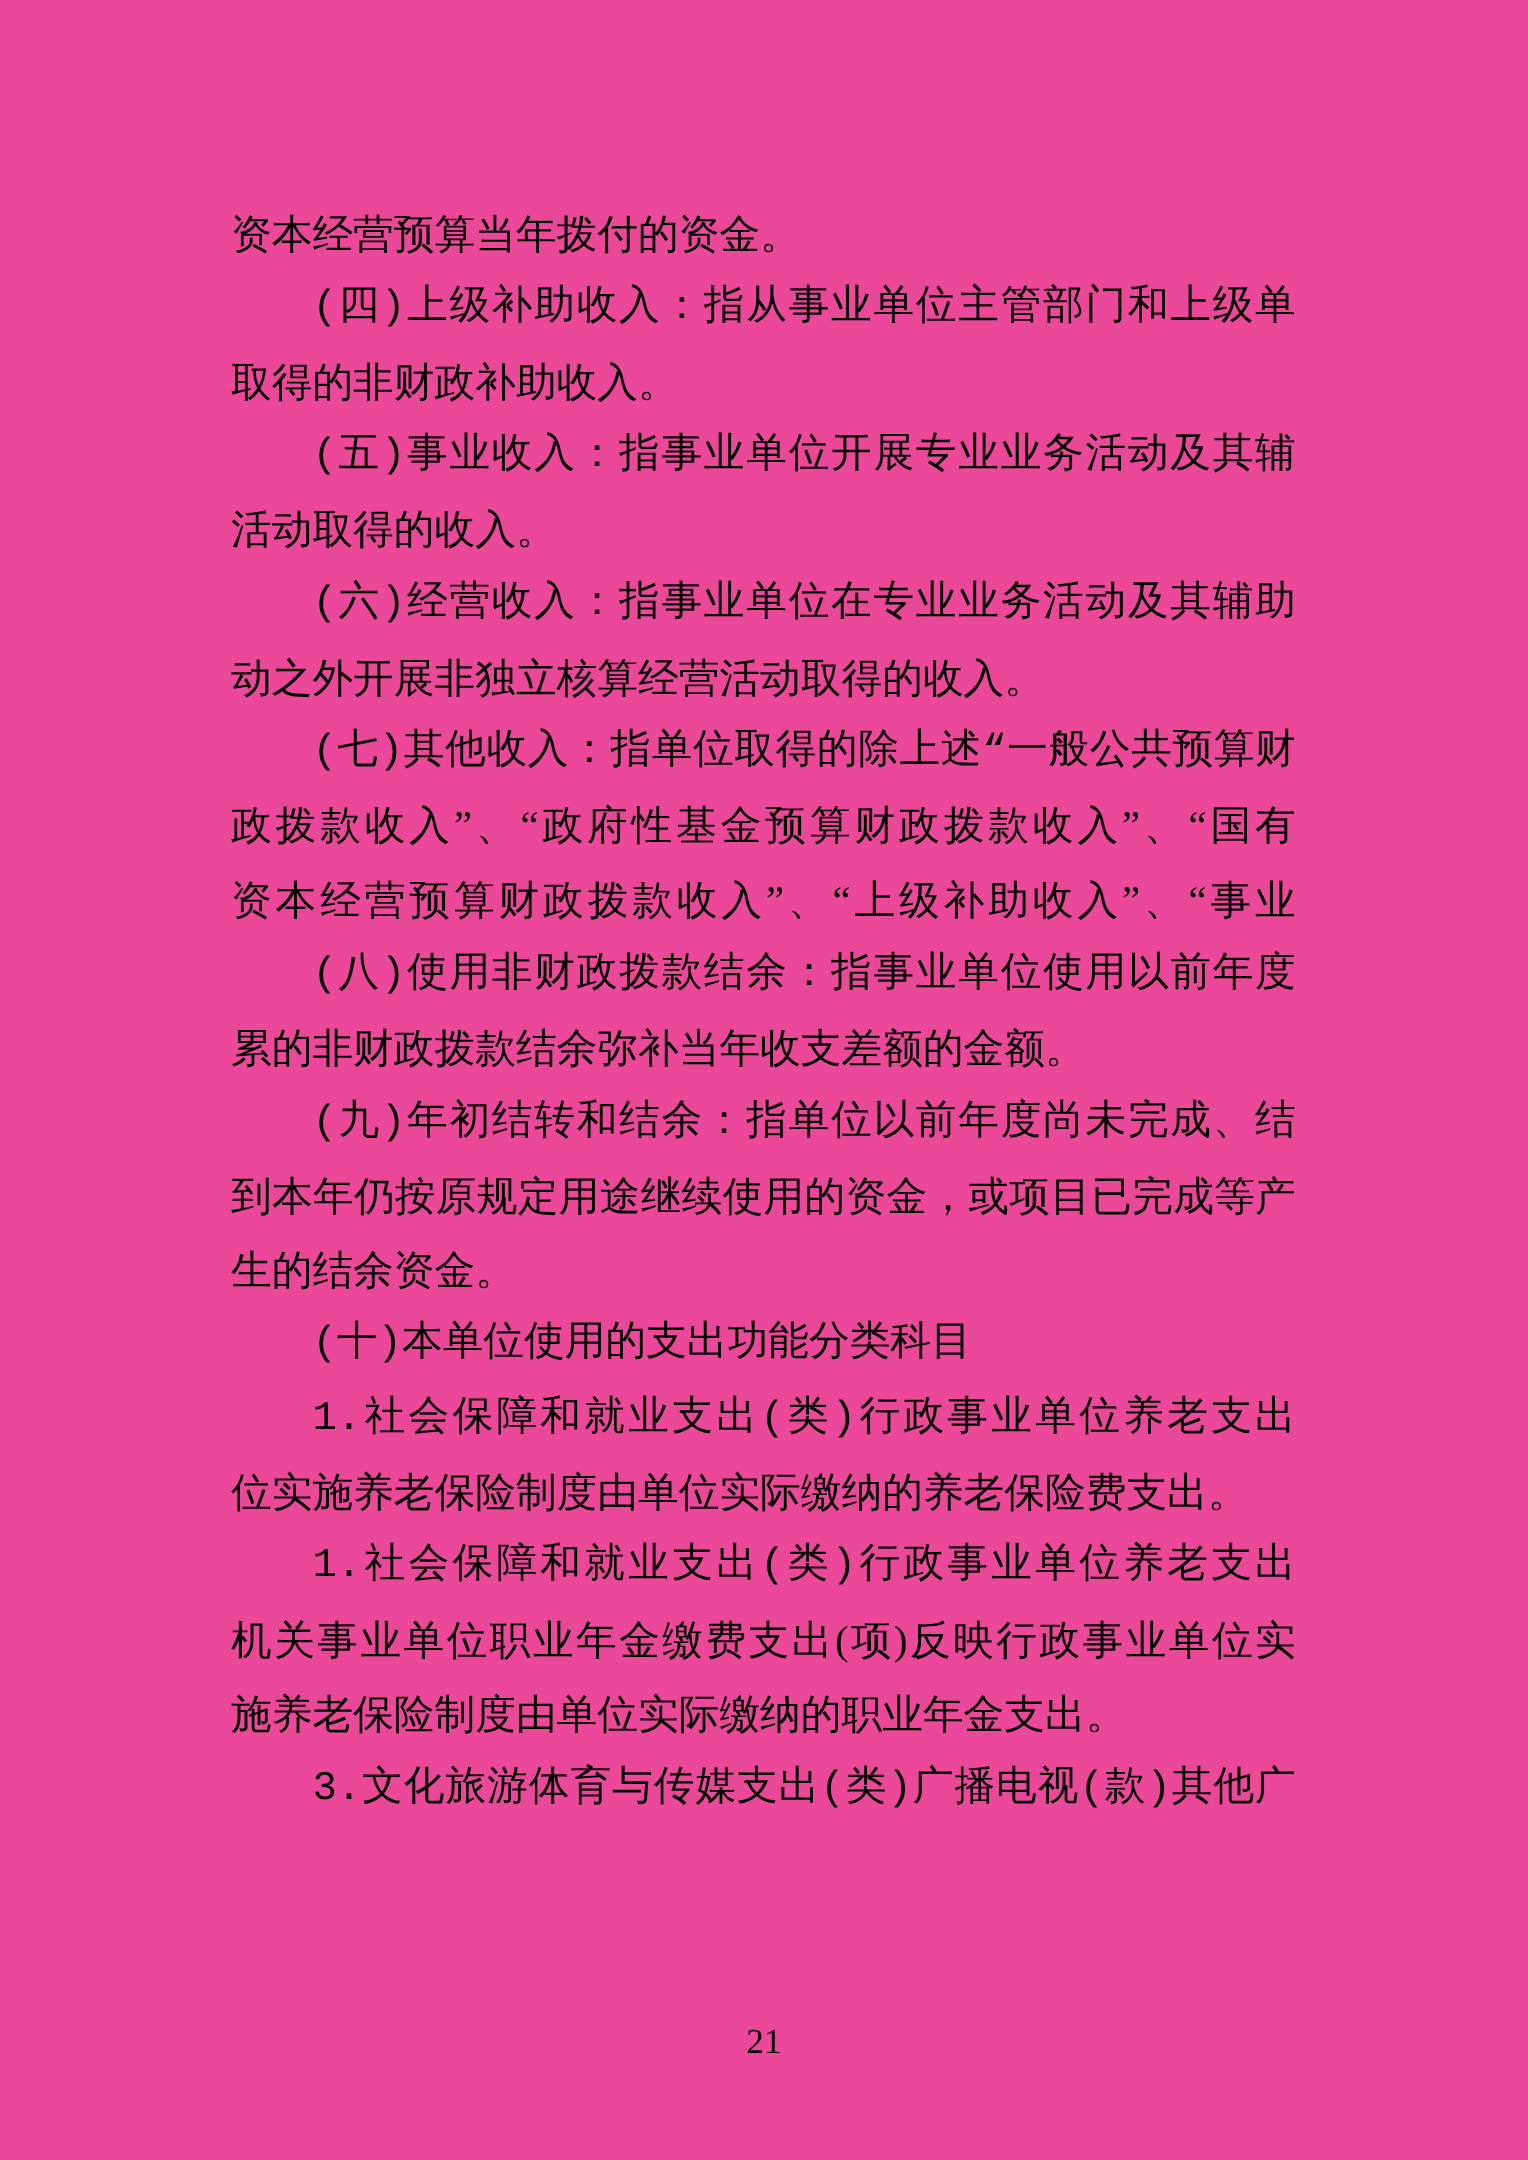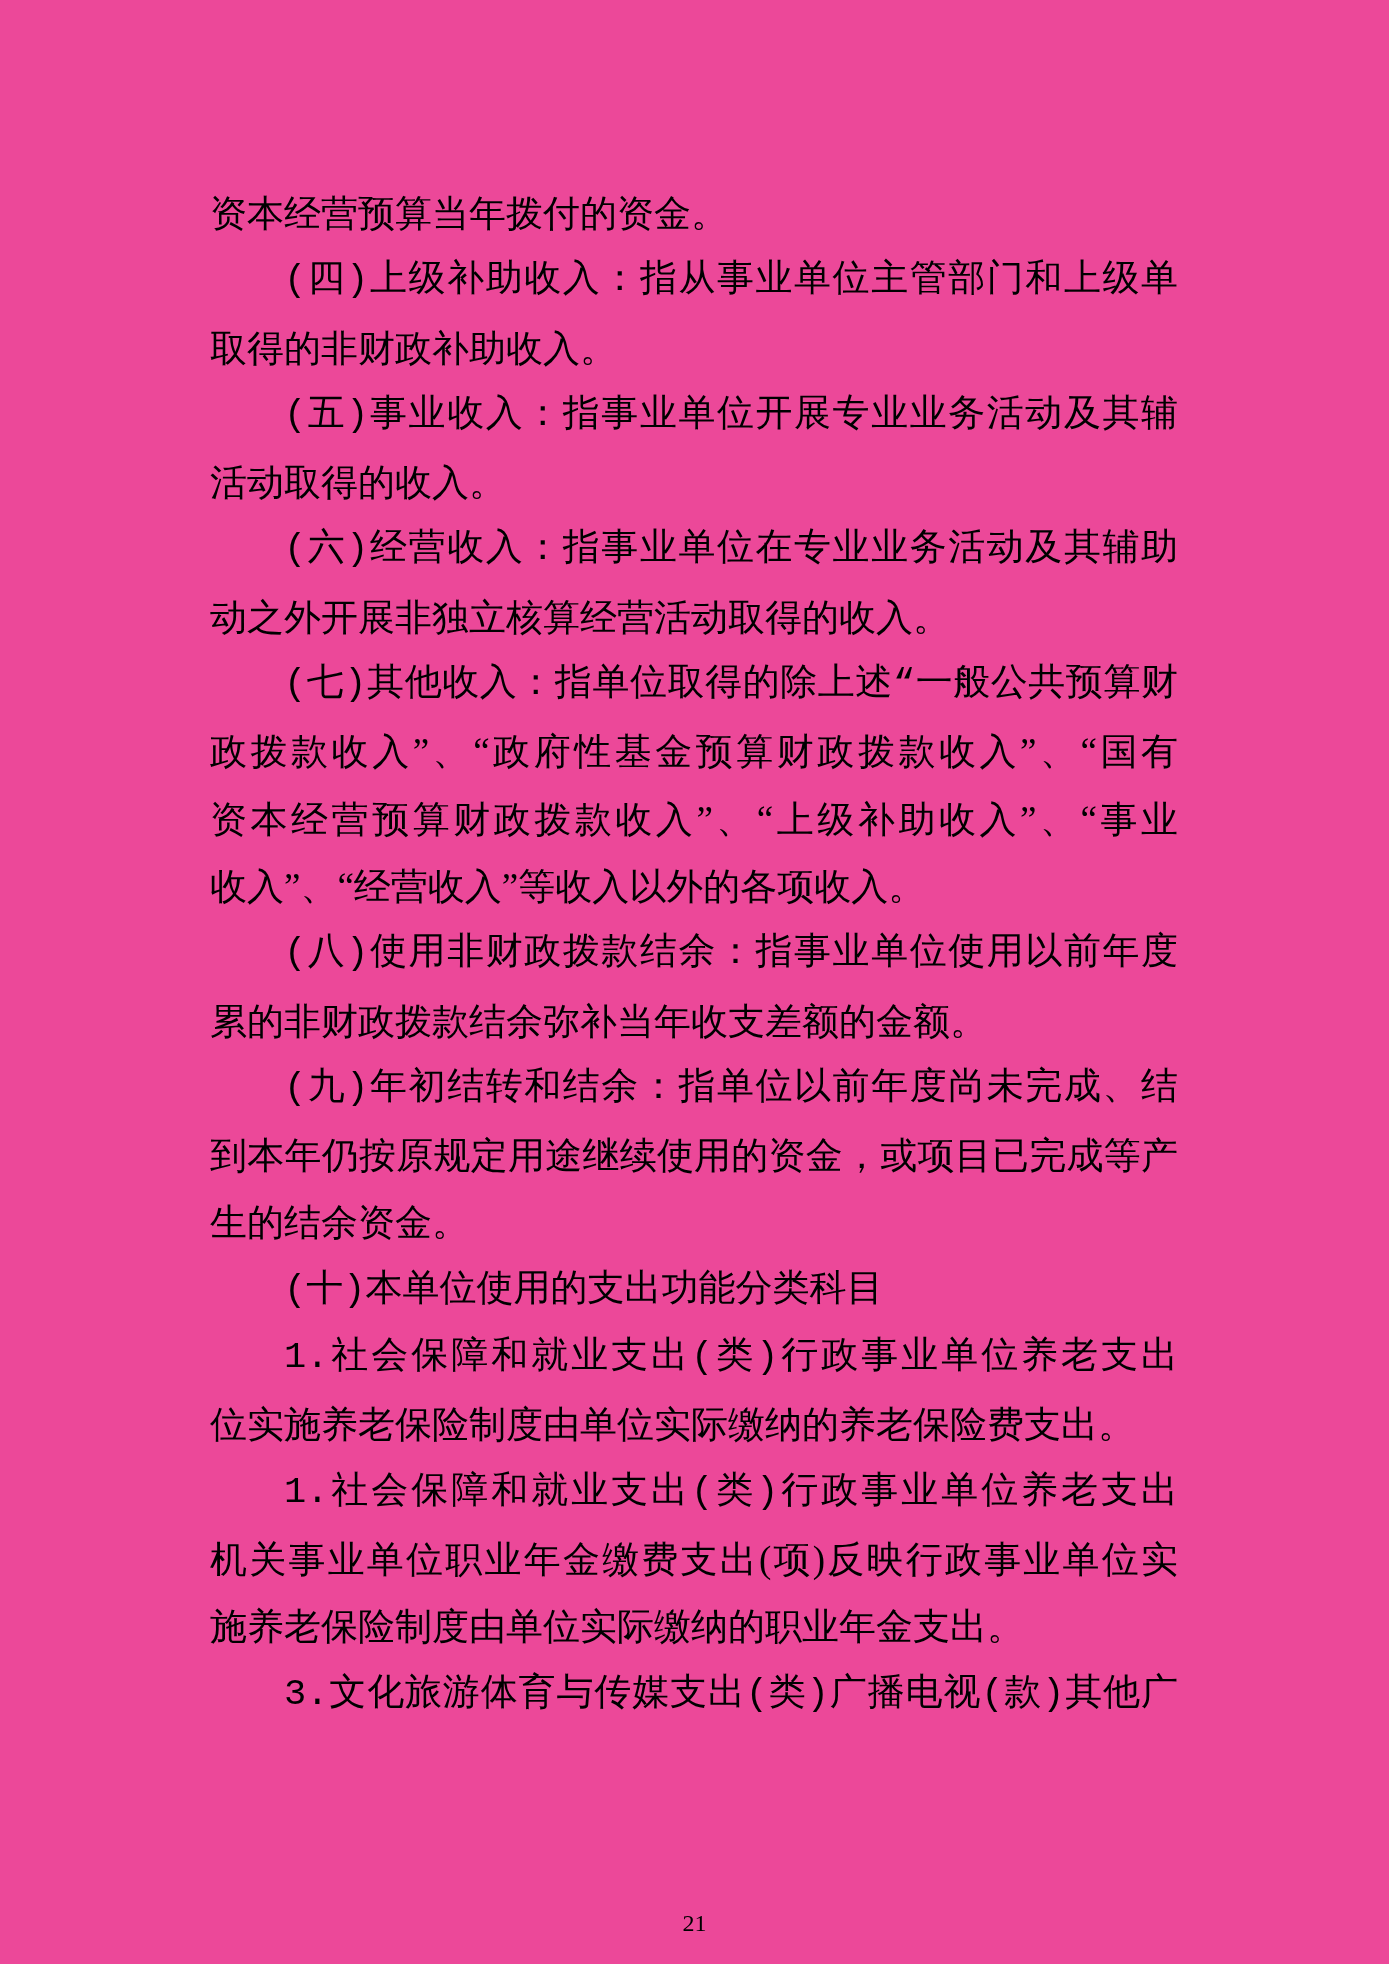--- a/index.html
+++ b/index.html
@@ -41,46 +41,45 @@
     text-align: left;
     text-align-last: left;
   }
   
   .line.indent {
     text-indent: 74px;
     font-family: Liberation Mono, monospace;
   }
   .page-number {
     position: absolute;
-    top: 1908px;
+    top: 1840px;
     left: 0;
     width: 100%;
     text-align: center;
     font-family: "Liberation Serif", "DejaVu Serif", serif;
-    font-size: 24px;
+    font-size: 32px;
     line-height: 30px;
     color: #000000;
   }
 </style>
 </head>
 <body>
 
 <div class="page">
   <div class="text-block">
     <div class="line end">资本经营预算当年拨付的资金。</div>
     <div class="line indent full">(四)上级补助收入：指从事业单位主管部门和上级单位</div>
     <div class="line end">取得的非财政补助收入。</div>
     <div class="line indent full">(五)事业收入：指事业单位开展专业业务活动及其辅助</div>
     <div class="line end">活动取得的收入。</div>
     <div class="line indent full">(六)经营收入：指事业单位在专业业务活动及其辅助活</div>
     <div class="line end">动之外开展非独立核算经营活动取得的收入。</div>
     <div class="line indent full">(七)其他收入：指单位取得的除上述“一般公共预算财</div>
     <div class="line full">政拨款收入”、“政府性基金预算财政拨款收入”、“国有</div>
     <div class="line full">资本经营预算财政拨款收入”、“上级补助收入”、“事业</div>
-    <div class="line end">收入”、“经营收入”等收入以外的各项收入。</div>
     <div class="line indent full">(八)使用非财政拨款结余：指事业单位使用以前年度积</div>
     <div class="line end">累的非财政拨款结余弥补当年收支差额的金额。</div>
     <div class="line indent full">(九)年初结转和结余：指单位以前年度尚未完成、结转</div>
     <div class="line full">到本年仍按原规定用途继续使用的资金，或项目已完成等产</div>
     <div class="line end">生的结余资金。</div>
     <div class="line indent end">(十)本单位使用的支出功能分类科目</div>
     <div class="line indent full">1.社会保障和就业支出(类)行政事业单位养老支出(款)</div>
     <div class="line end">位实施养老保险制度由单位实际缴纳的养老保险费支出。</div>
     <div class="line indent full">1.社会保障和就业支出(类)行政事业单位养老支出(款)</div>
     <div class="line full">机关事业单位职业年金缴费支出(项)反映行政事业单位实</div>

